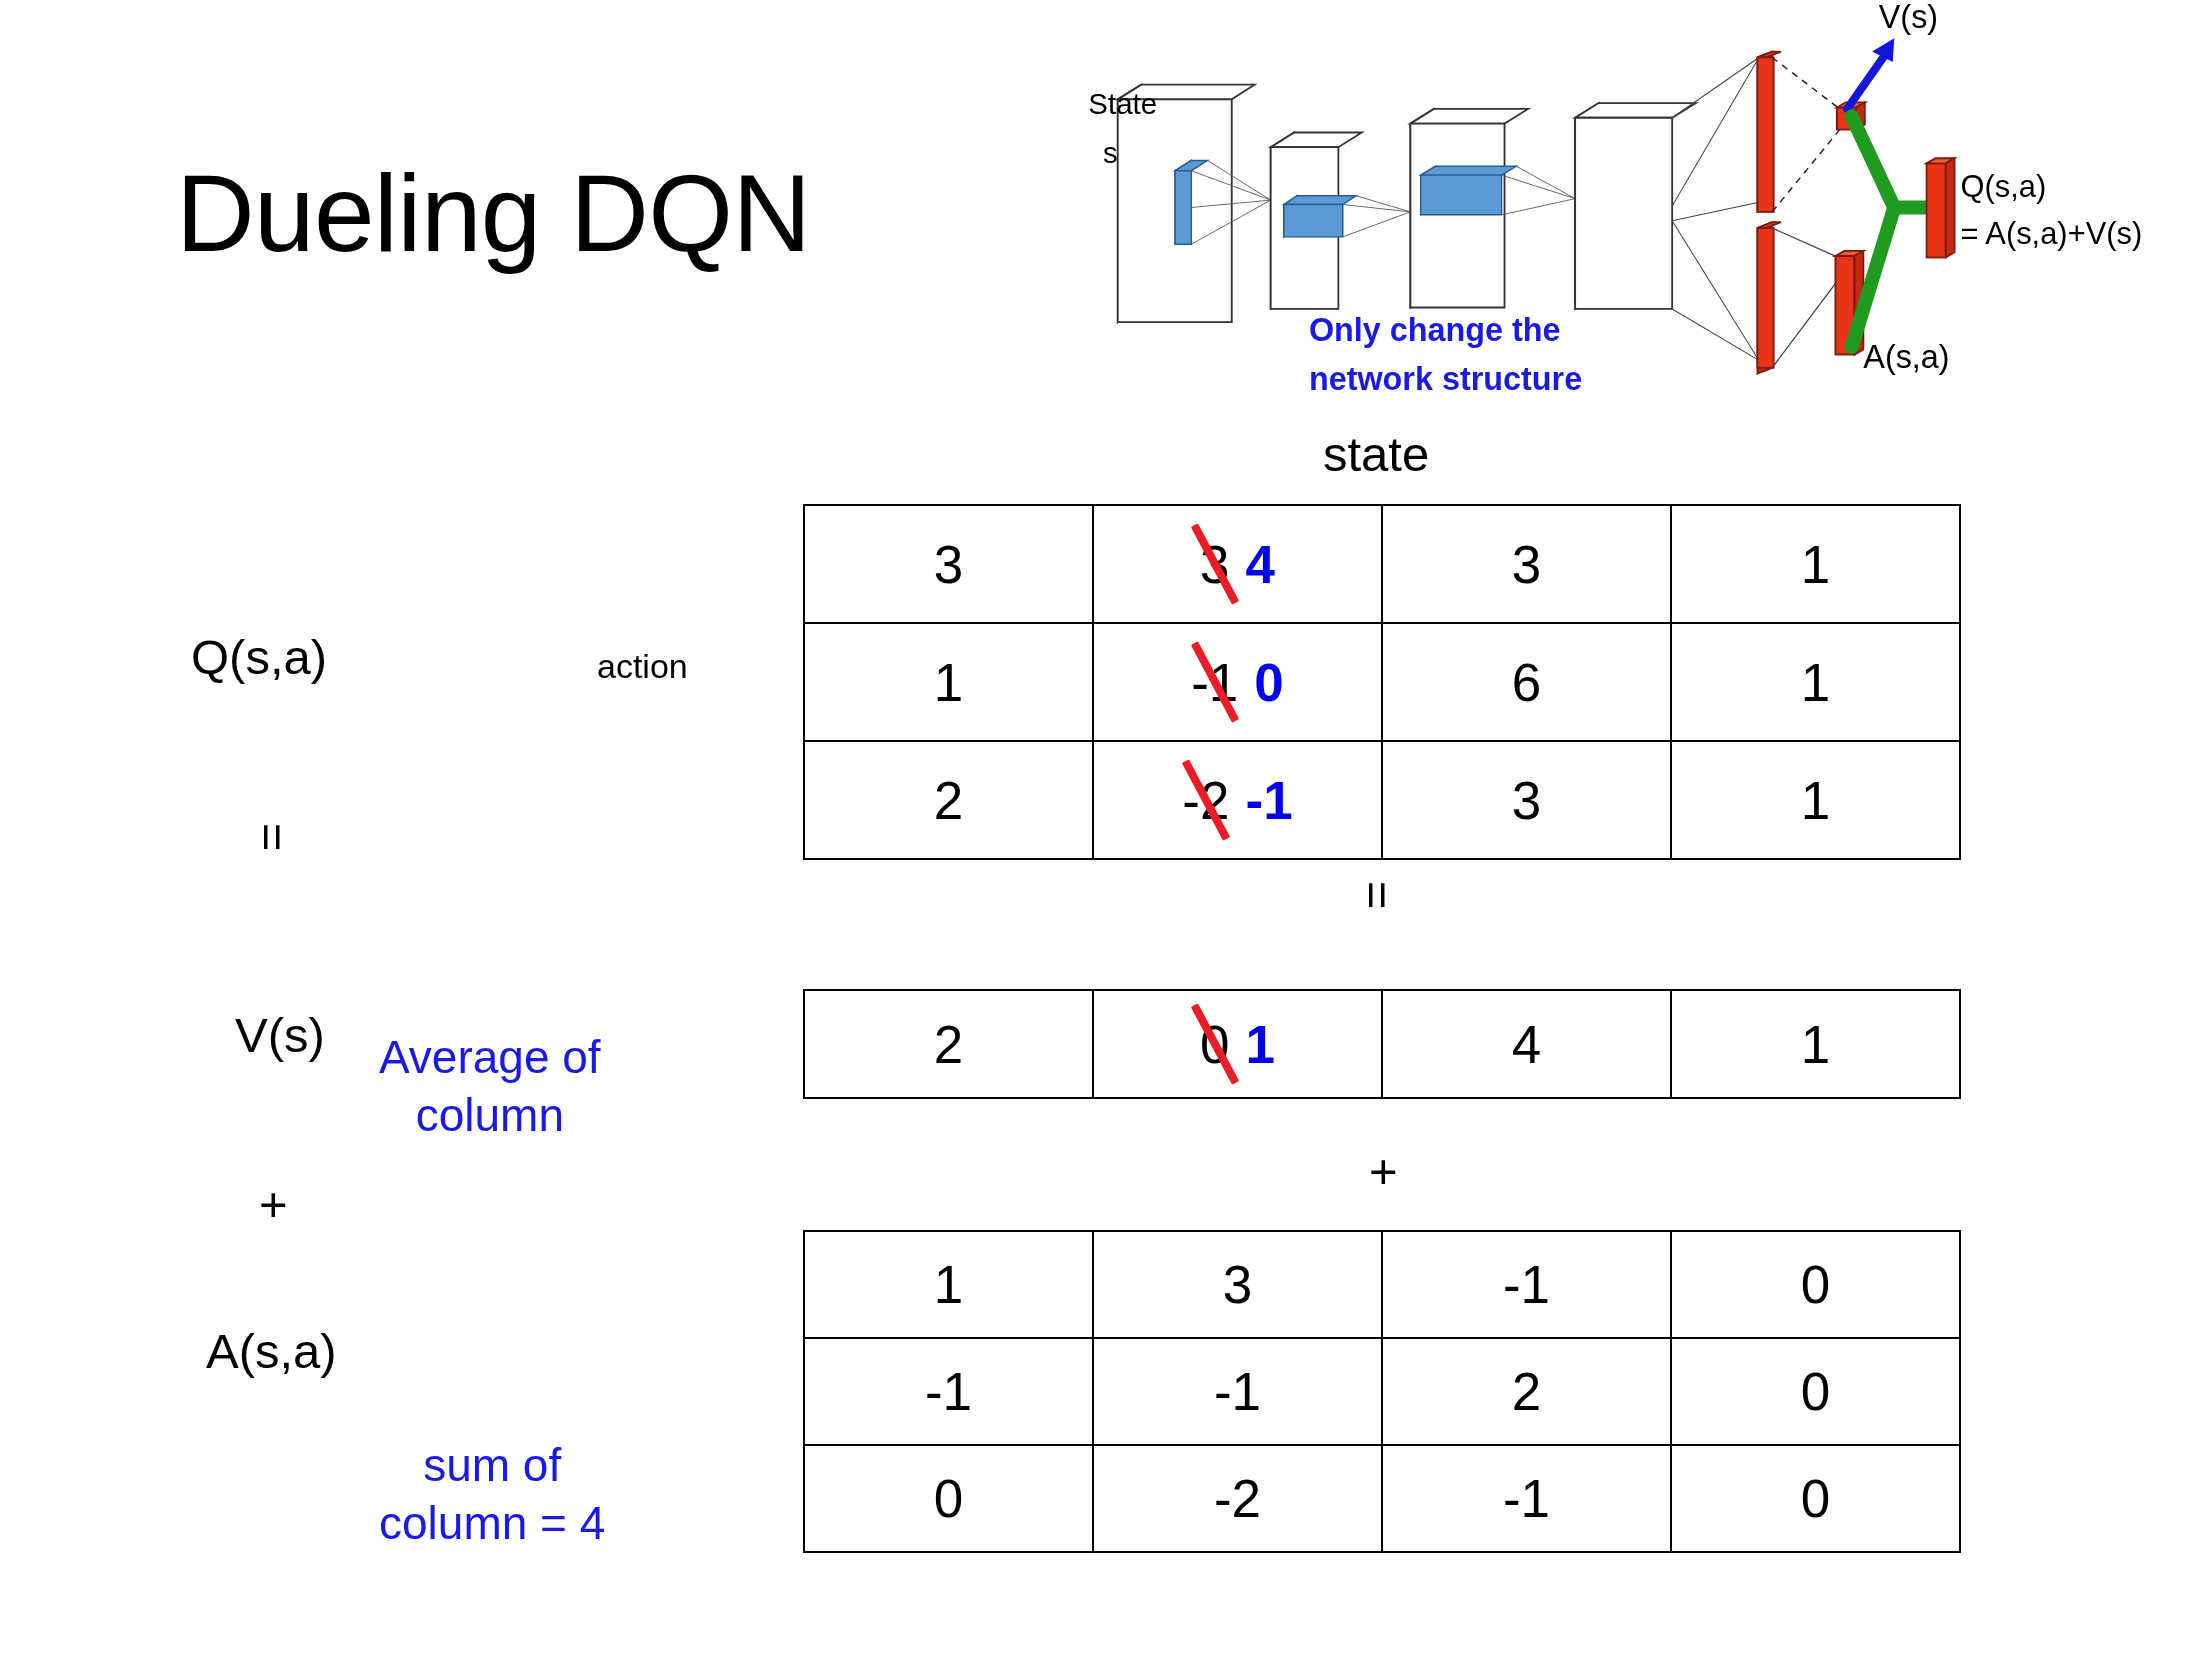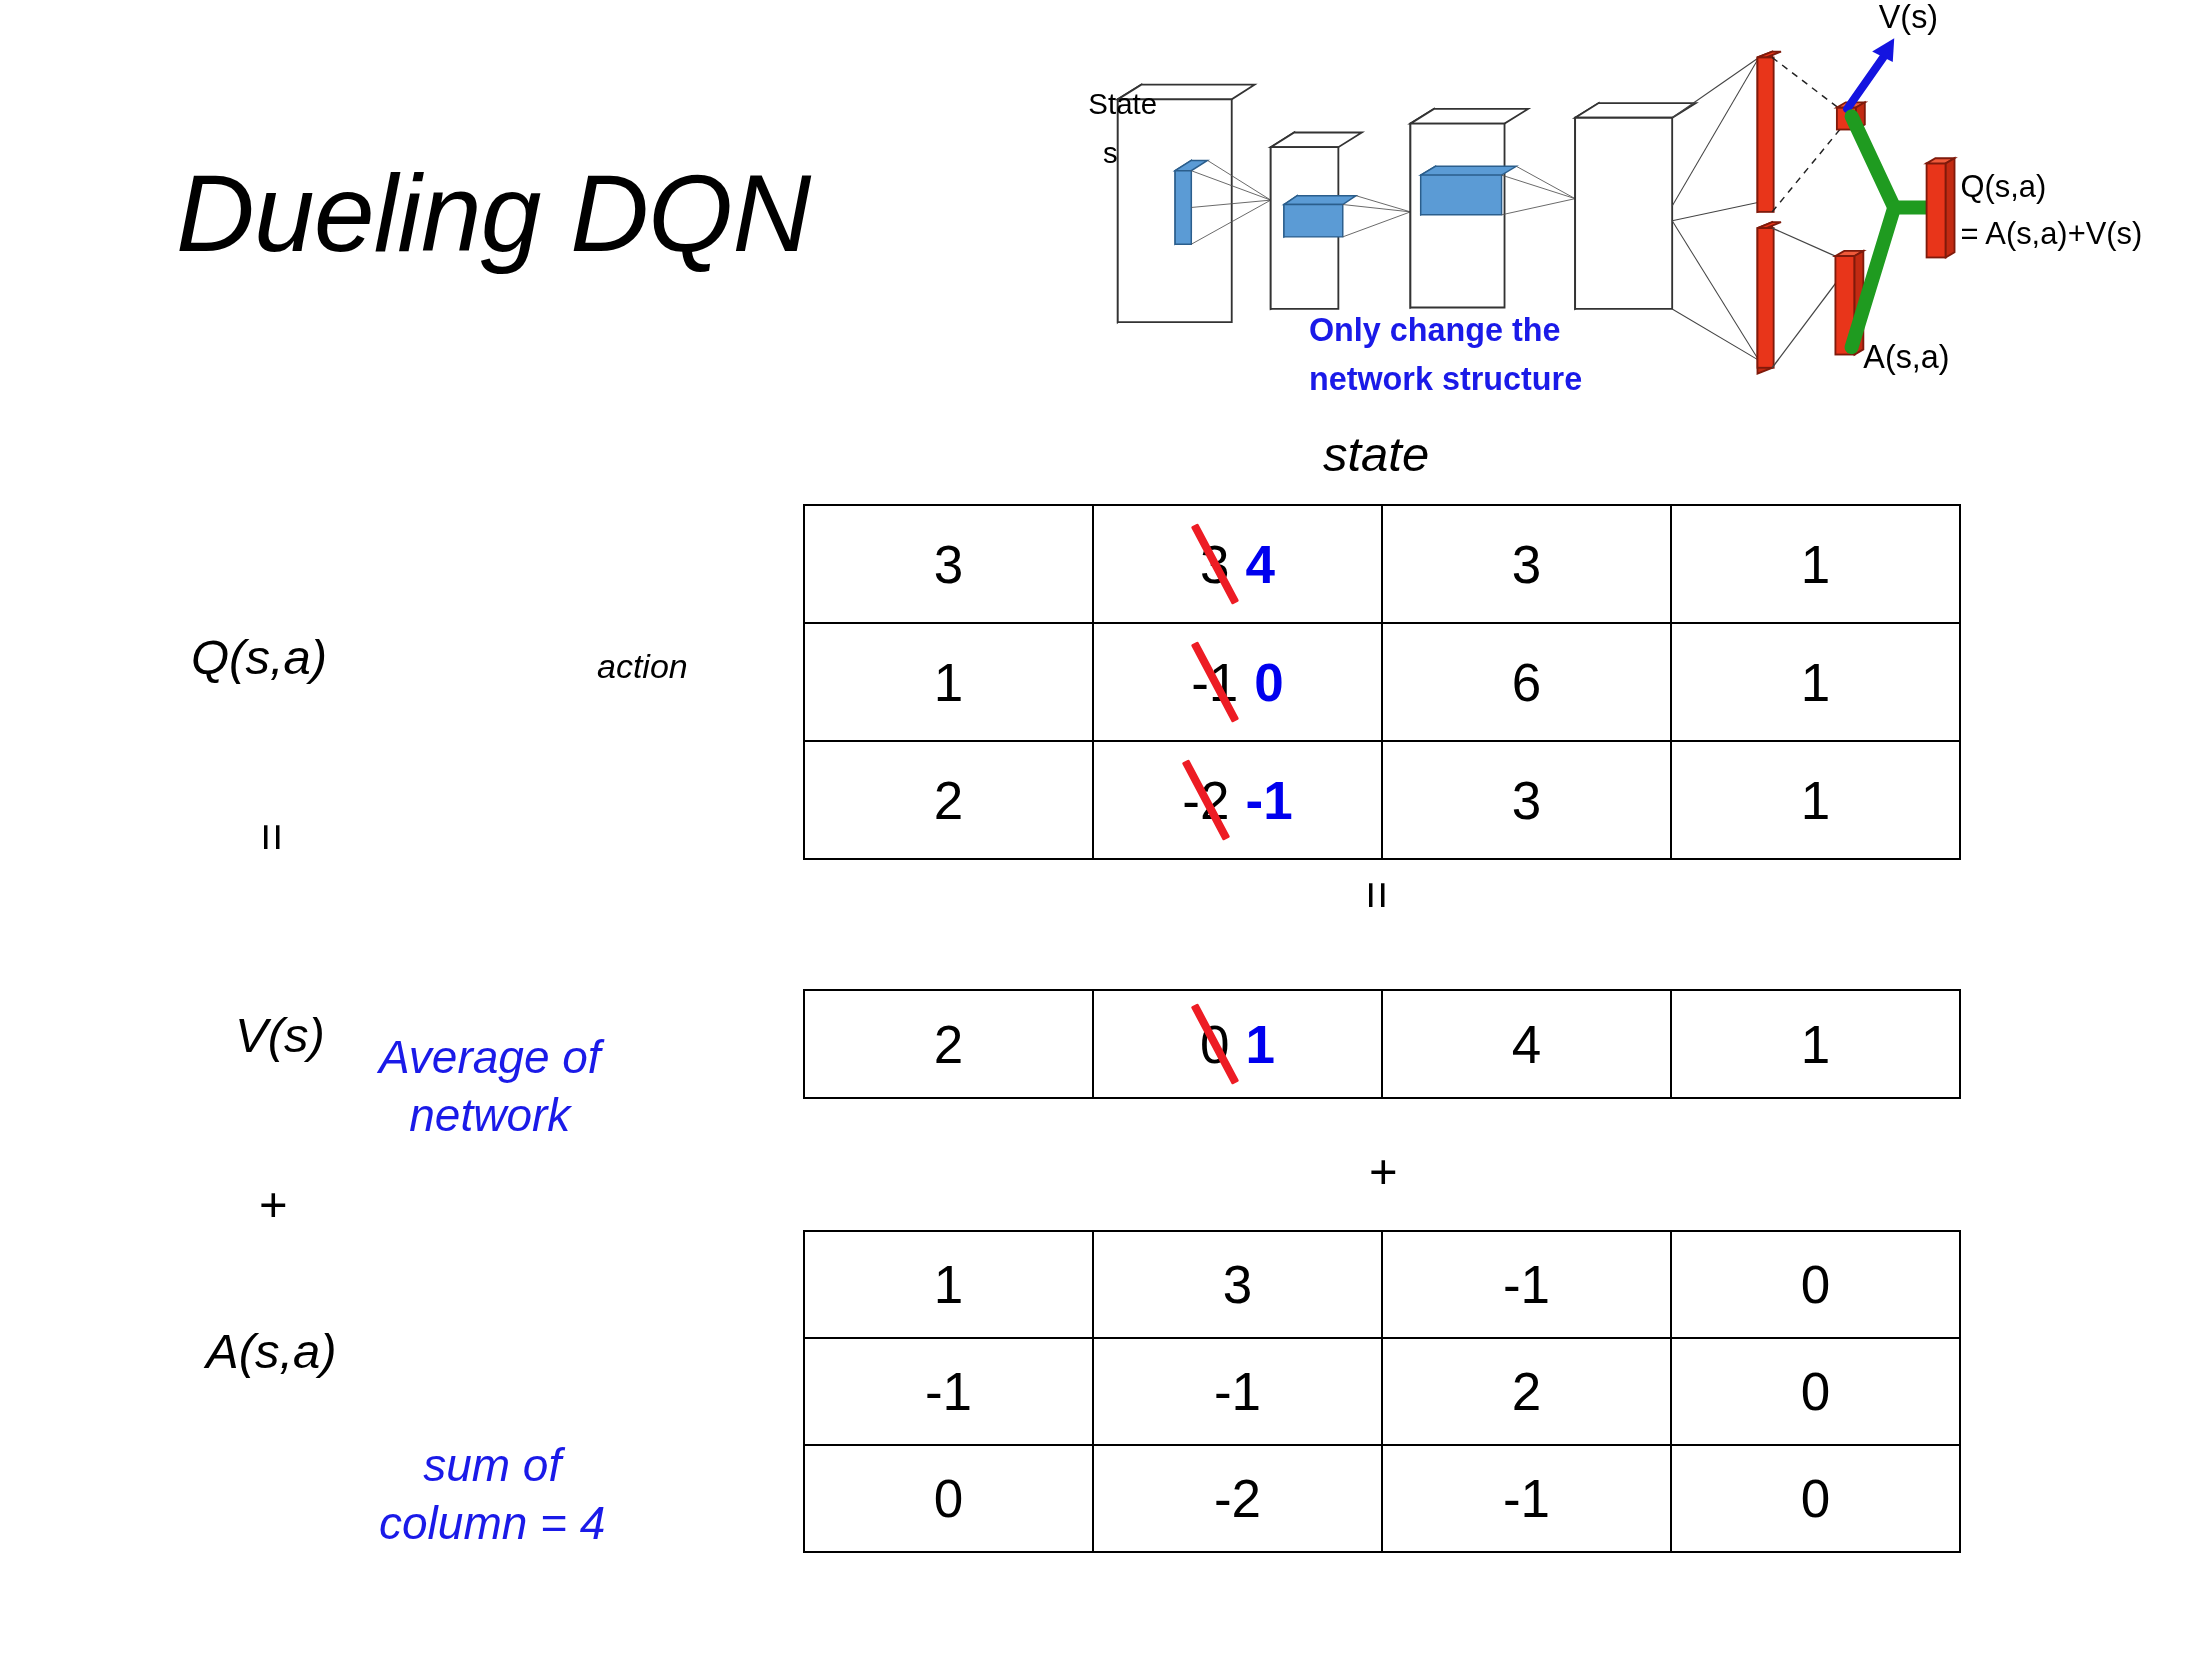--- a/index.html
+++ b/index.html
@@ -41,21 +41,20 @@
     font-family: "Liberation Sans", sans-serif;
     fill: #000000;
   }
   .nd-blue { fill: #1a1aE8; }
 
   
   .label {
     position: absolute;
     white-space: nowrap;
     font-family: "Liberation Sans", sans-serif;
-    font-style: italic;
   }
   .lbl-black { color: #000000; }
   .lbl-blue  { color: #1a1aE8; }
 
   #lbl-state {
     left: 1323px; top: 426px;
     font-size: 49px;
   }
   #lbl-action {
     left: 597px; top: 647px;
@@ -304,21 +303,21 @@
 <div id="lbl-action" class="label lbl-black">action</div>
 
 <div id="lbl-q" class="label lbl-black">Q(s,a)</div>
 
 <div id="lbl-v" class="label lbl-black">V(s)</div>
 
 <div id="lbl-a" class="label lbl-black">A(s,a)</div>
 
 <div id="lbl-avg" class="label lbl-blue">
   <div>Average of</div>
-  <div>network</div>
+  <div>column</div>
 </div>
 
 <div id="lbl-sum" class="label lbl-blue">
   <div>sum of</div>
   <div>column = 4</div>
 </div>
 
 <div id="op-eq-left" class="op op-eq-rot">=</div>
 <div id="op-eq-mid" class="op op-eq-rot">=</div>
 <div id="op-plus-left" class="op">+</div>

